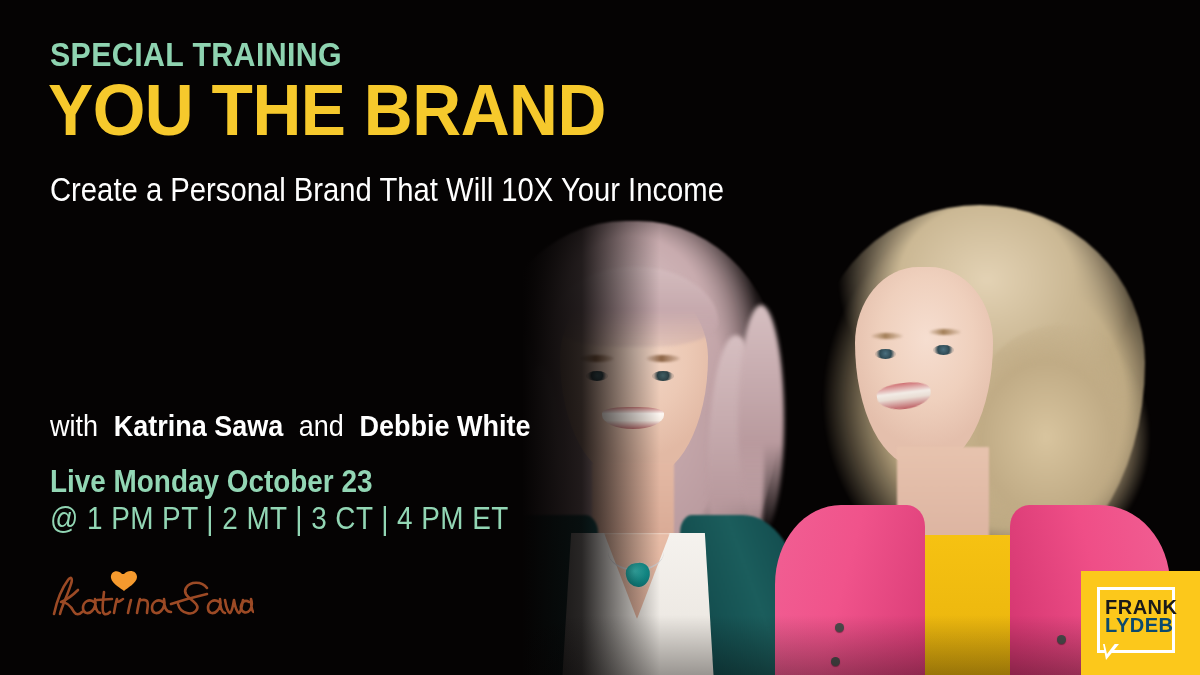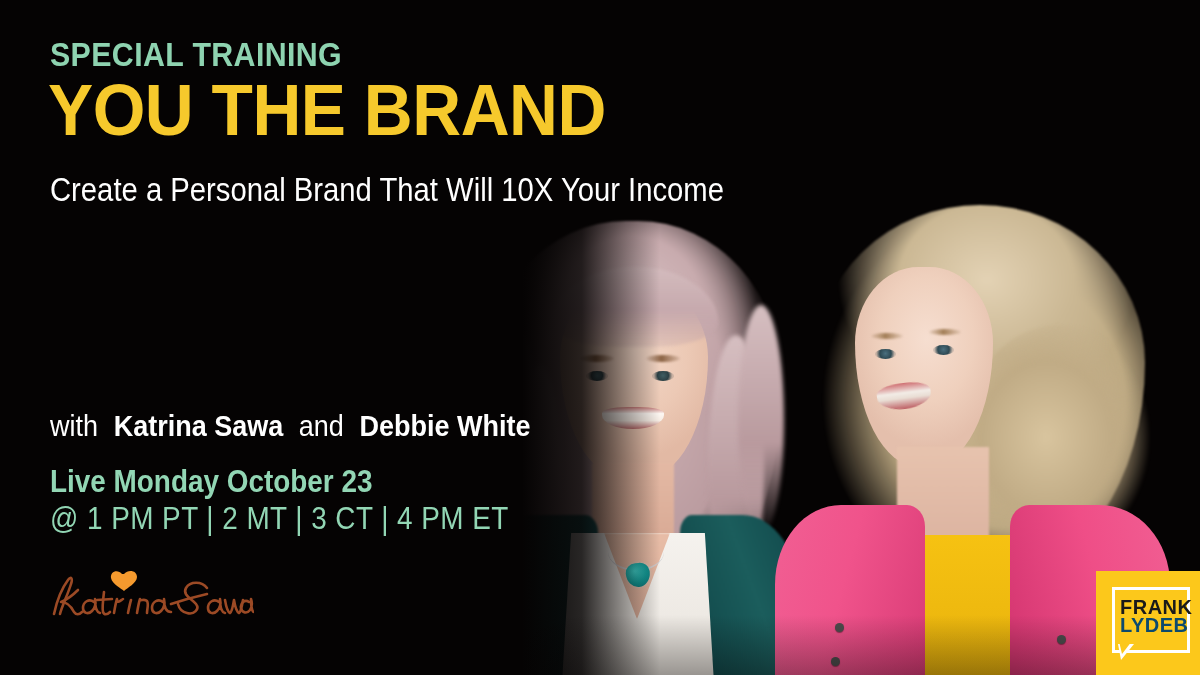--- a/index.html
+++ b/index.html
@@ -346,21 +346,21 @@
     position: absolute;
     left: 44px; top: 568px;
     width: 210px; height: 62px;
   }
   .ks-logo svg { display: block; width: 210px; height: 62px; }
 
   
   .fd-logo {
     position: absolute;
     right: 0; bottom: 0;
-    width: 104px; height: 104px;
+    width: 119px; height: 104px;
     background: #fcc81b;
   }
   .fd-bubble {
     position: absolute;
     left: 16px; top: 16px;
     width: 72px; height: 60px;
     border: 3px solid #ffffff;
   }
   .fd-tail {
     position: absolute;

